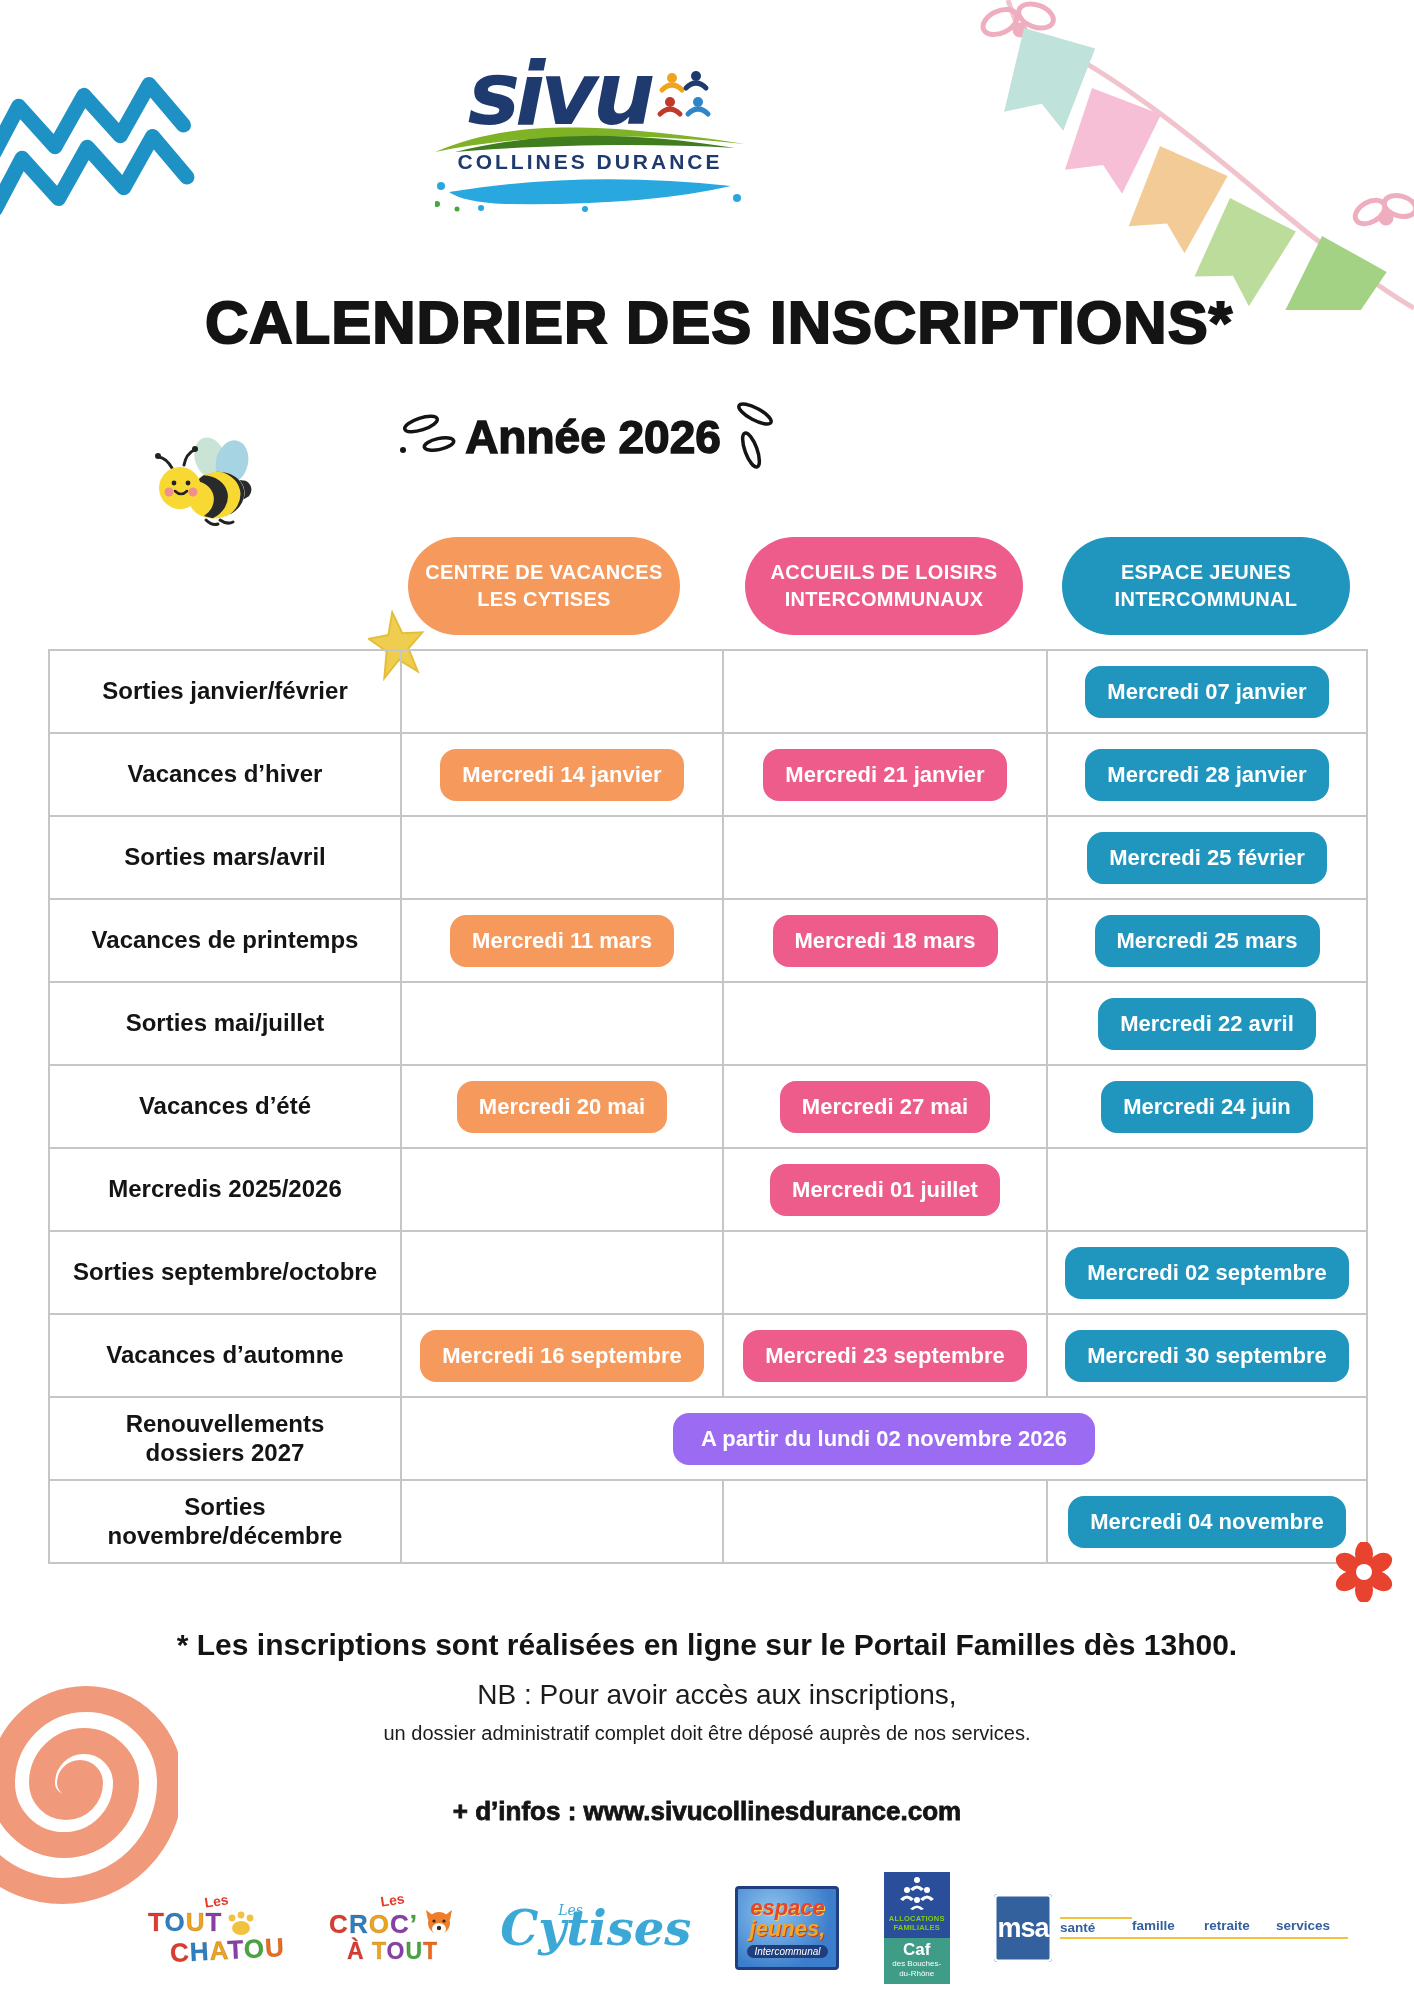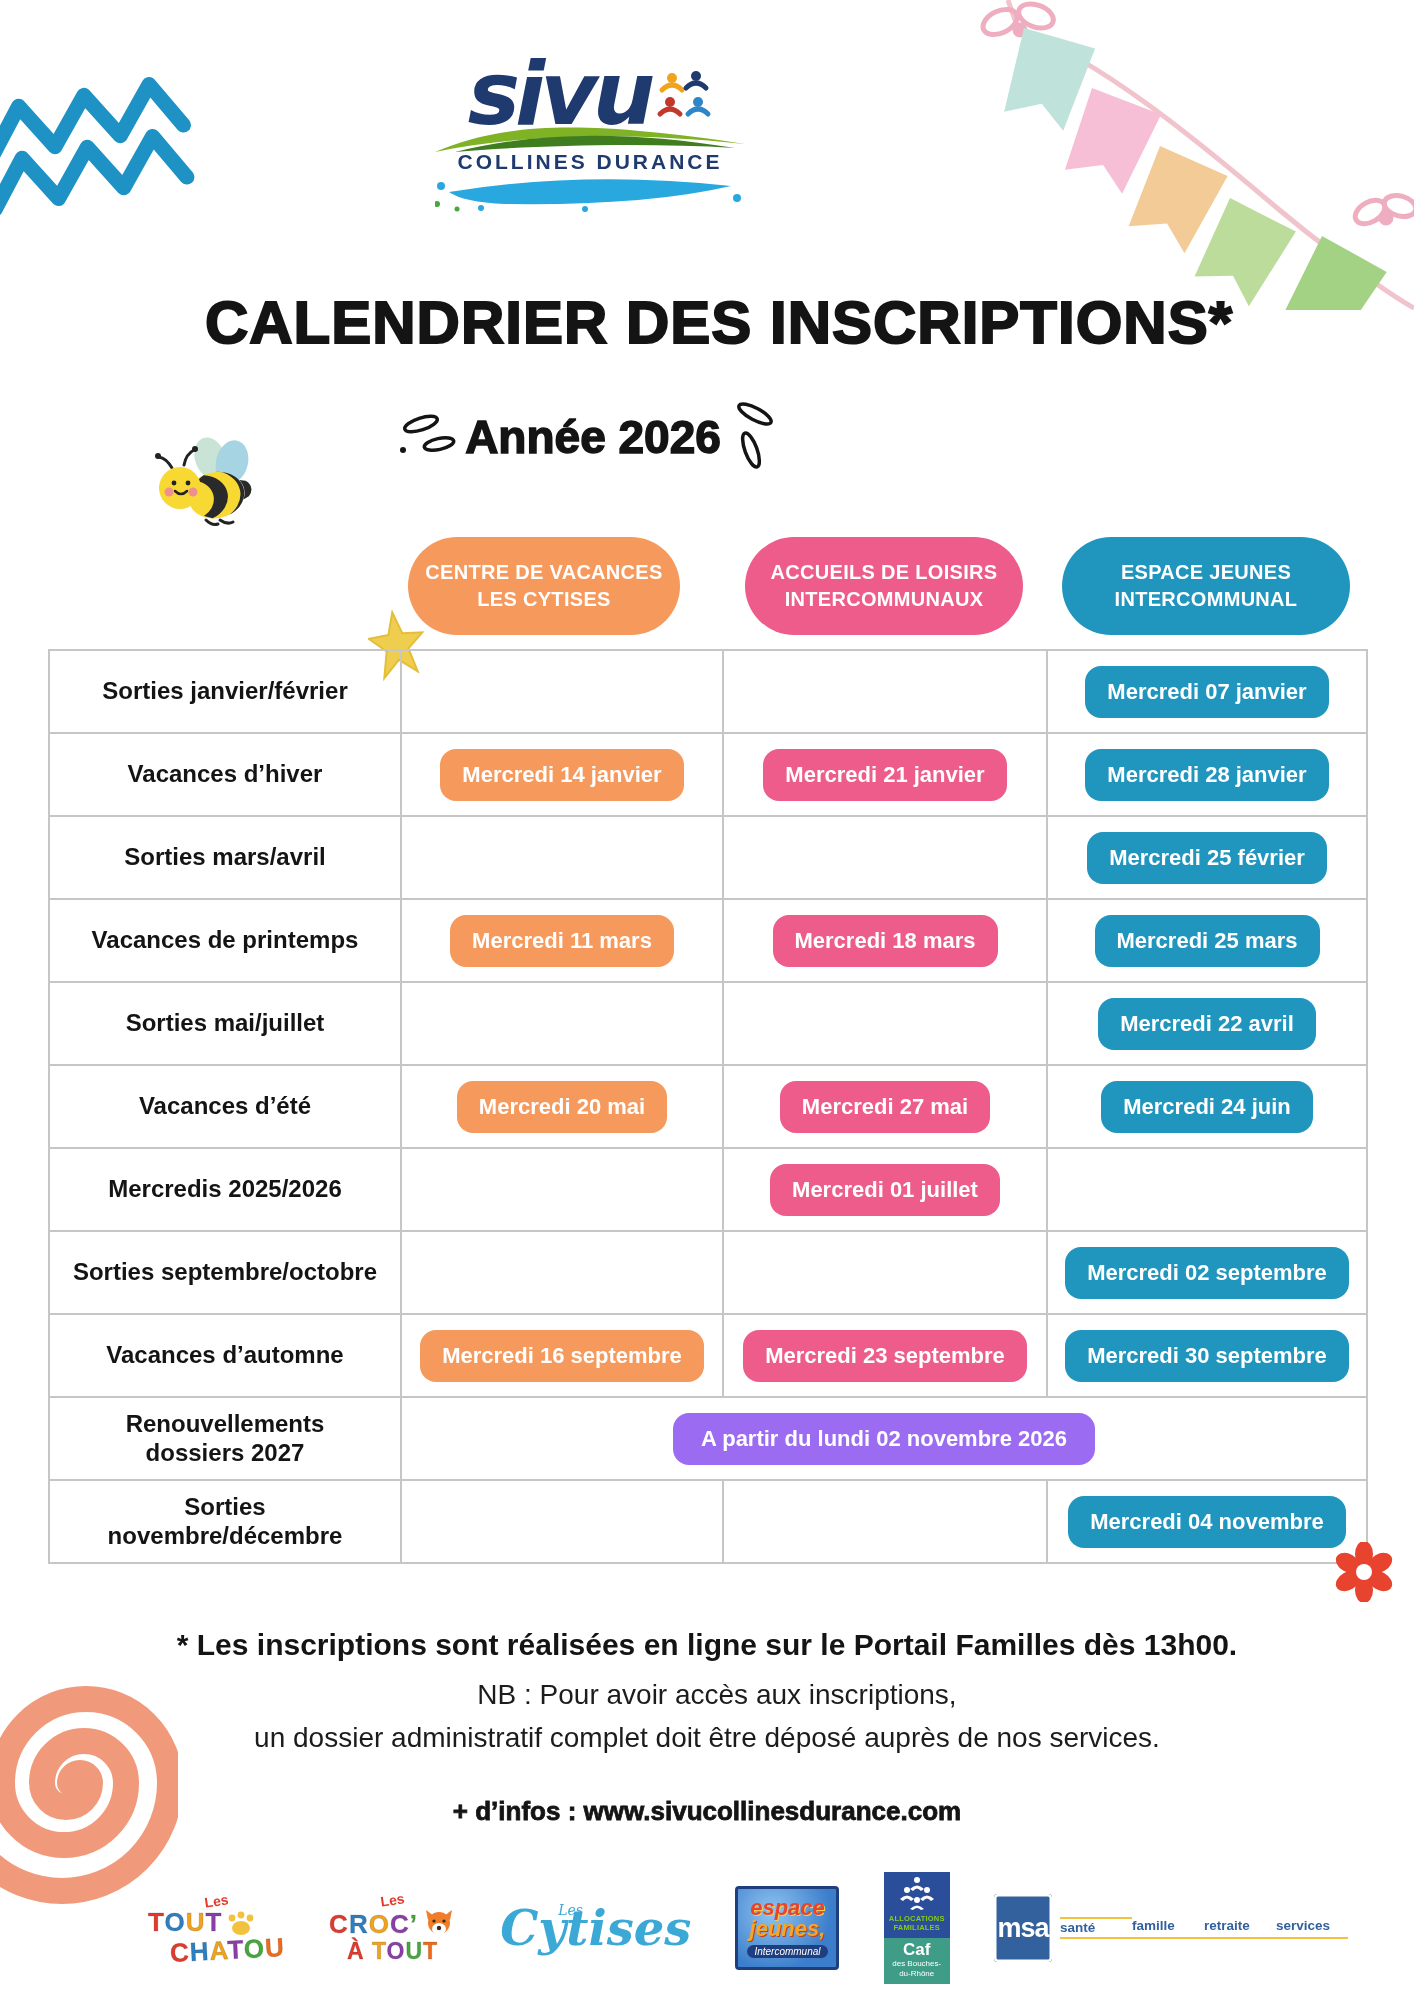--- a/index.html
+++ b/index.html
@@ -55,21 +55,21 @@
            padding:13px 22px; white-space:nowrap;text-align:center; }
   .badge.orange { background:var(--orange); }
   .badge.pink   { background:var(--pink); }
   .badge.blue   { background:var(--blue); }
   .badge.purple { background:var(--purple); padding:13px 28px; }
 
   
   .note-bold { position:absolute; left:0; top:1628px; width:100%; text-align:center;
                font-size:30px; font-weight:bold; color:var(--ink); }
   .nb-line1 { position:absolute; left:0; top:1679px; width:100%; text-align:center; font-size:28px; color:#1c1c1c;padding-left:20px; }
-  .nb-line2 { position:absolute; left:0; top:1722px; width:100%; text-align:center; font-size:28px; color:#1c1c1c; }
+  .nb-line2 { position:absolute; left:0; top:1722px; width:100%; text-align:center; font-size:20px; color:#1c1c1c; }
   .infos { position:absolute; left:0; top:1796px; width:100%; text-align:center;
            font-size:26px; font-weight:bold; color:var(--ink); -webkit-text-stroke:.8px var(--ink); }
 
   
   .partners { position:absolute; left:148px; top:1872px; width:1200px; height:112px;
               display:flex; justify-content:space-between; align-items:center; }
   .partner { position:relative; text-align:center; }
 
   .p-les { font-size:14px; font-weight:bold; color:#E23B2E; display:block; transform:rotate(-8deg); }
   .p-word { font-size:26px; font-weight:bold; line-height:1.02; letter-spacing:1px;

